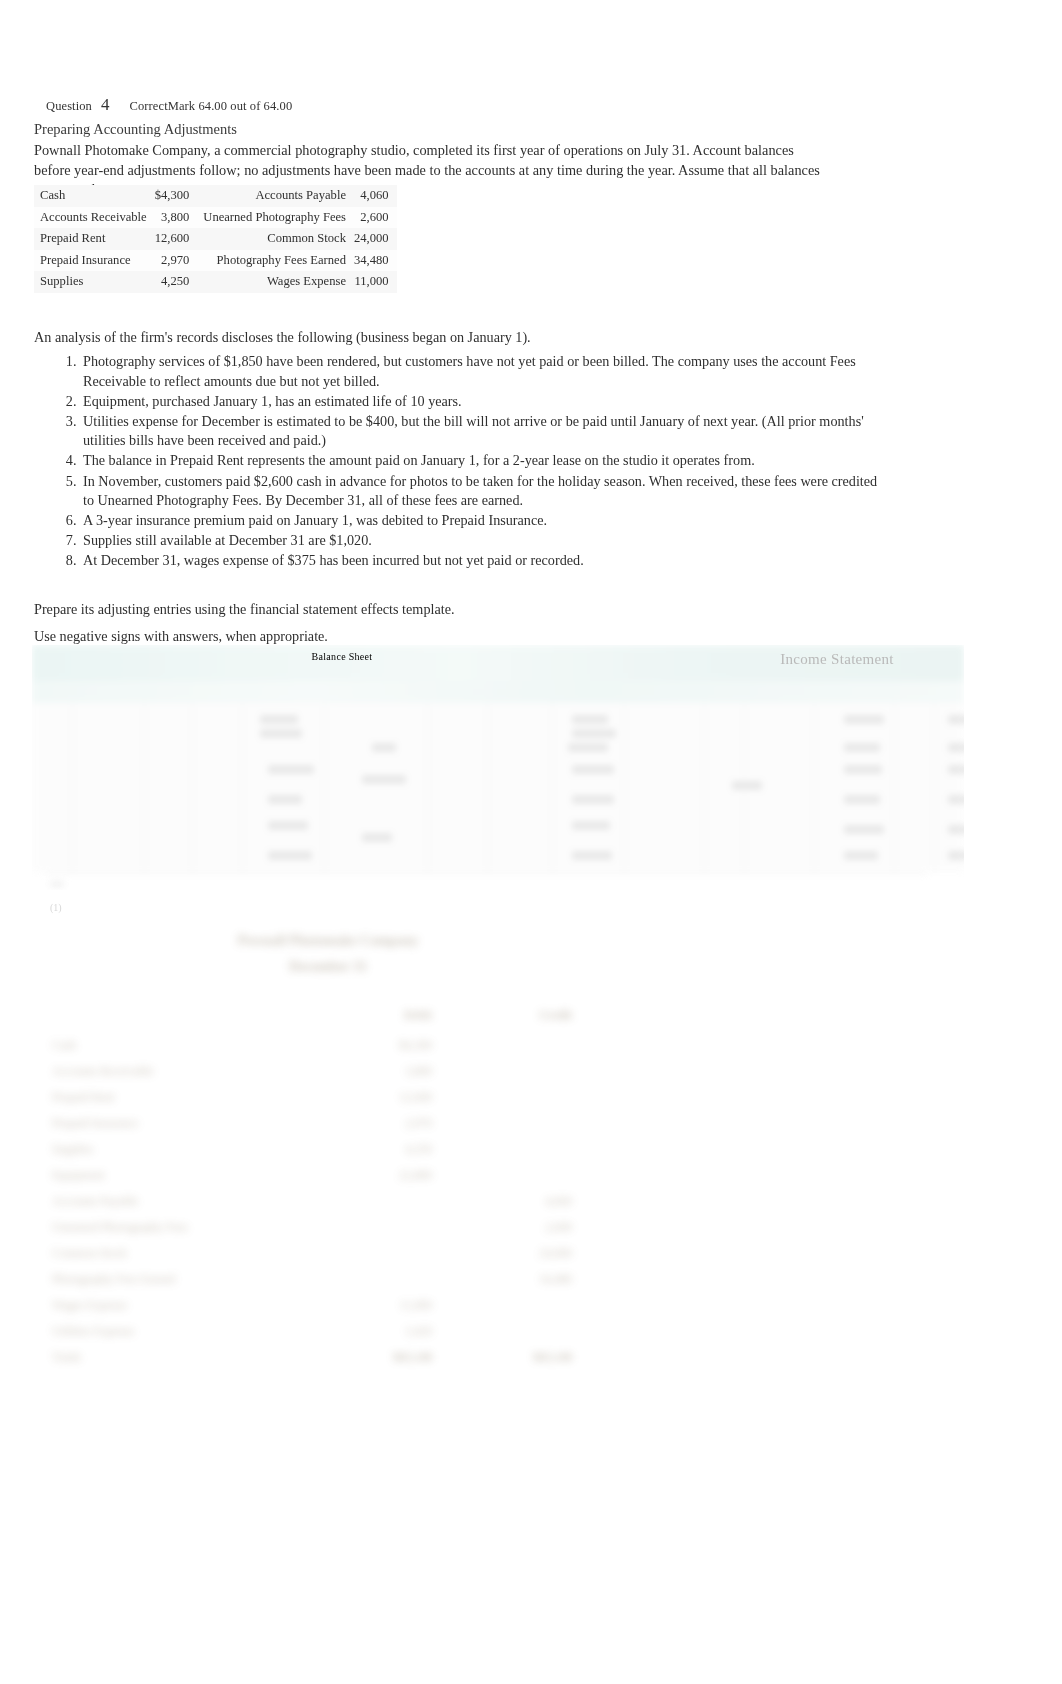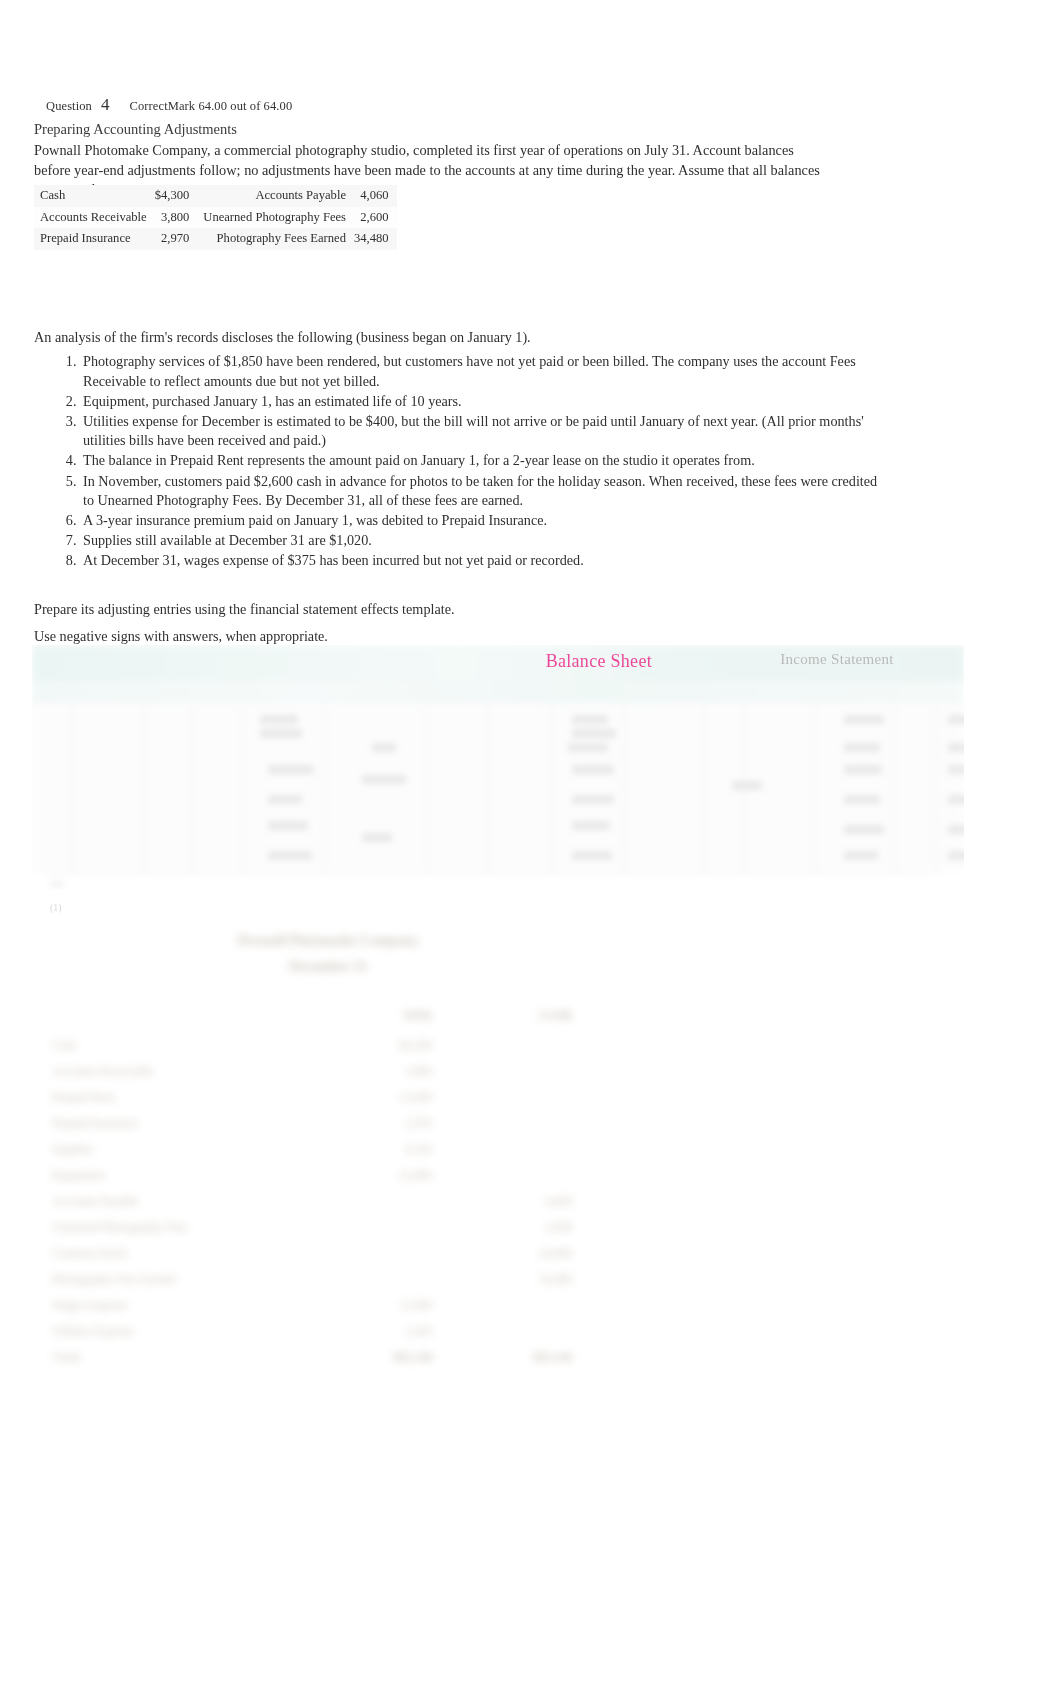--- a/index.html
+++ b/index.html
@@ -145,23 +145,23 @@
   .fset-band2 {
     position: absolute;
     left: 0; top: 36px;
     width: 932px; height: 22px;
     background: linear-gradient(90deg,#eaf5f3 0%, #f2f8f7 30%, #e8f4f2 60%, #f0f7f6 100%);
   }
   .fset-bs-label {
     position: absolute;
     left: 0; top: 6px;
     width: 620px;
-    text-align: right;
-    font-size: 18px;
-    color: #ec4899;
+    text-align: center;
+    font-size: 10px;
+    color: #000000;
     letter-spacing: .3px;
   }
   .fset-is-label {
     position: absolute;
     left: 690px; top: 6px;
     width: 230px;
     text-align: center;
     font-size: 15px;
     color: #b9b9b9;
     letter-spacing: .3px;
@@ -292,24 +292,36 @@
         <td class="c3">Accounts Payable</td>
         <td class="c4">4,060</td>
       </tr>
       <tr>
         <td class="c1">Accounts Receivable</td>
         <td class="c2">3,800</td>
         <td class="c3">Unearned Photography Fees</td>
         <td class="c4">2,600</td>
       </tr>
       <tr>
+        <td class="c1">Prepaid Rent</td>
+        <td class="c2">12,600</td>
+        <td class="c3">Common Stock</td>
+        <td class="c4">24,000</td>
+      </tr>
+      <tr>
         <td class="c1">Prepaid Insurance</td>
         <td class="c2">2,970</td>
         <td class="c3">Photography Fees Earned</td>
         <td class="c4">34,480</td>
+      </tr>
+      <tr>
+        <td class="c1">Supplies</td>
+        <td class="c2">4,250</td>
+        <td class="c3">Wages Expense</td>
+        <td class="c4">11,000</td>
       </tr>
     </tbody>
   </table>
 
   <div class="analysis-lead">An analysis of the firm's records discloses the following (business began on January 1).</div>
   <ol class="items">
     <li>Photography services of $1,850 have been rendered, but customers have not yet paid or been billed. The company uses the account Fees Receivable to reflect amounts due but not yet billed.</li>
     <li>Equipment, purchased January 1, has an estimated life of 10 years.</li>
     <li>Utilities expense for December is estimated to be $400, but the bill will not arrive or be paid until January of next year. (All prior months' utilities bills have been received and paid.)</li>
     <li>The balance in Prepaid Rent represents the amount paid on January 1, for a 2-year lease on the studio it operates from.</li>

